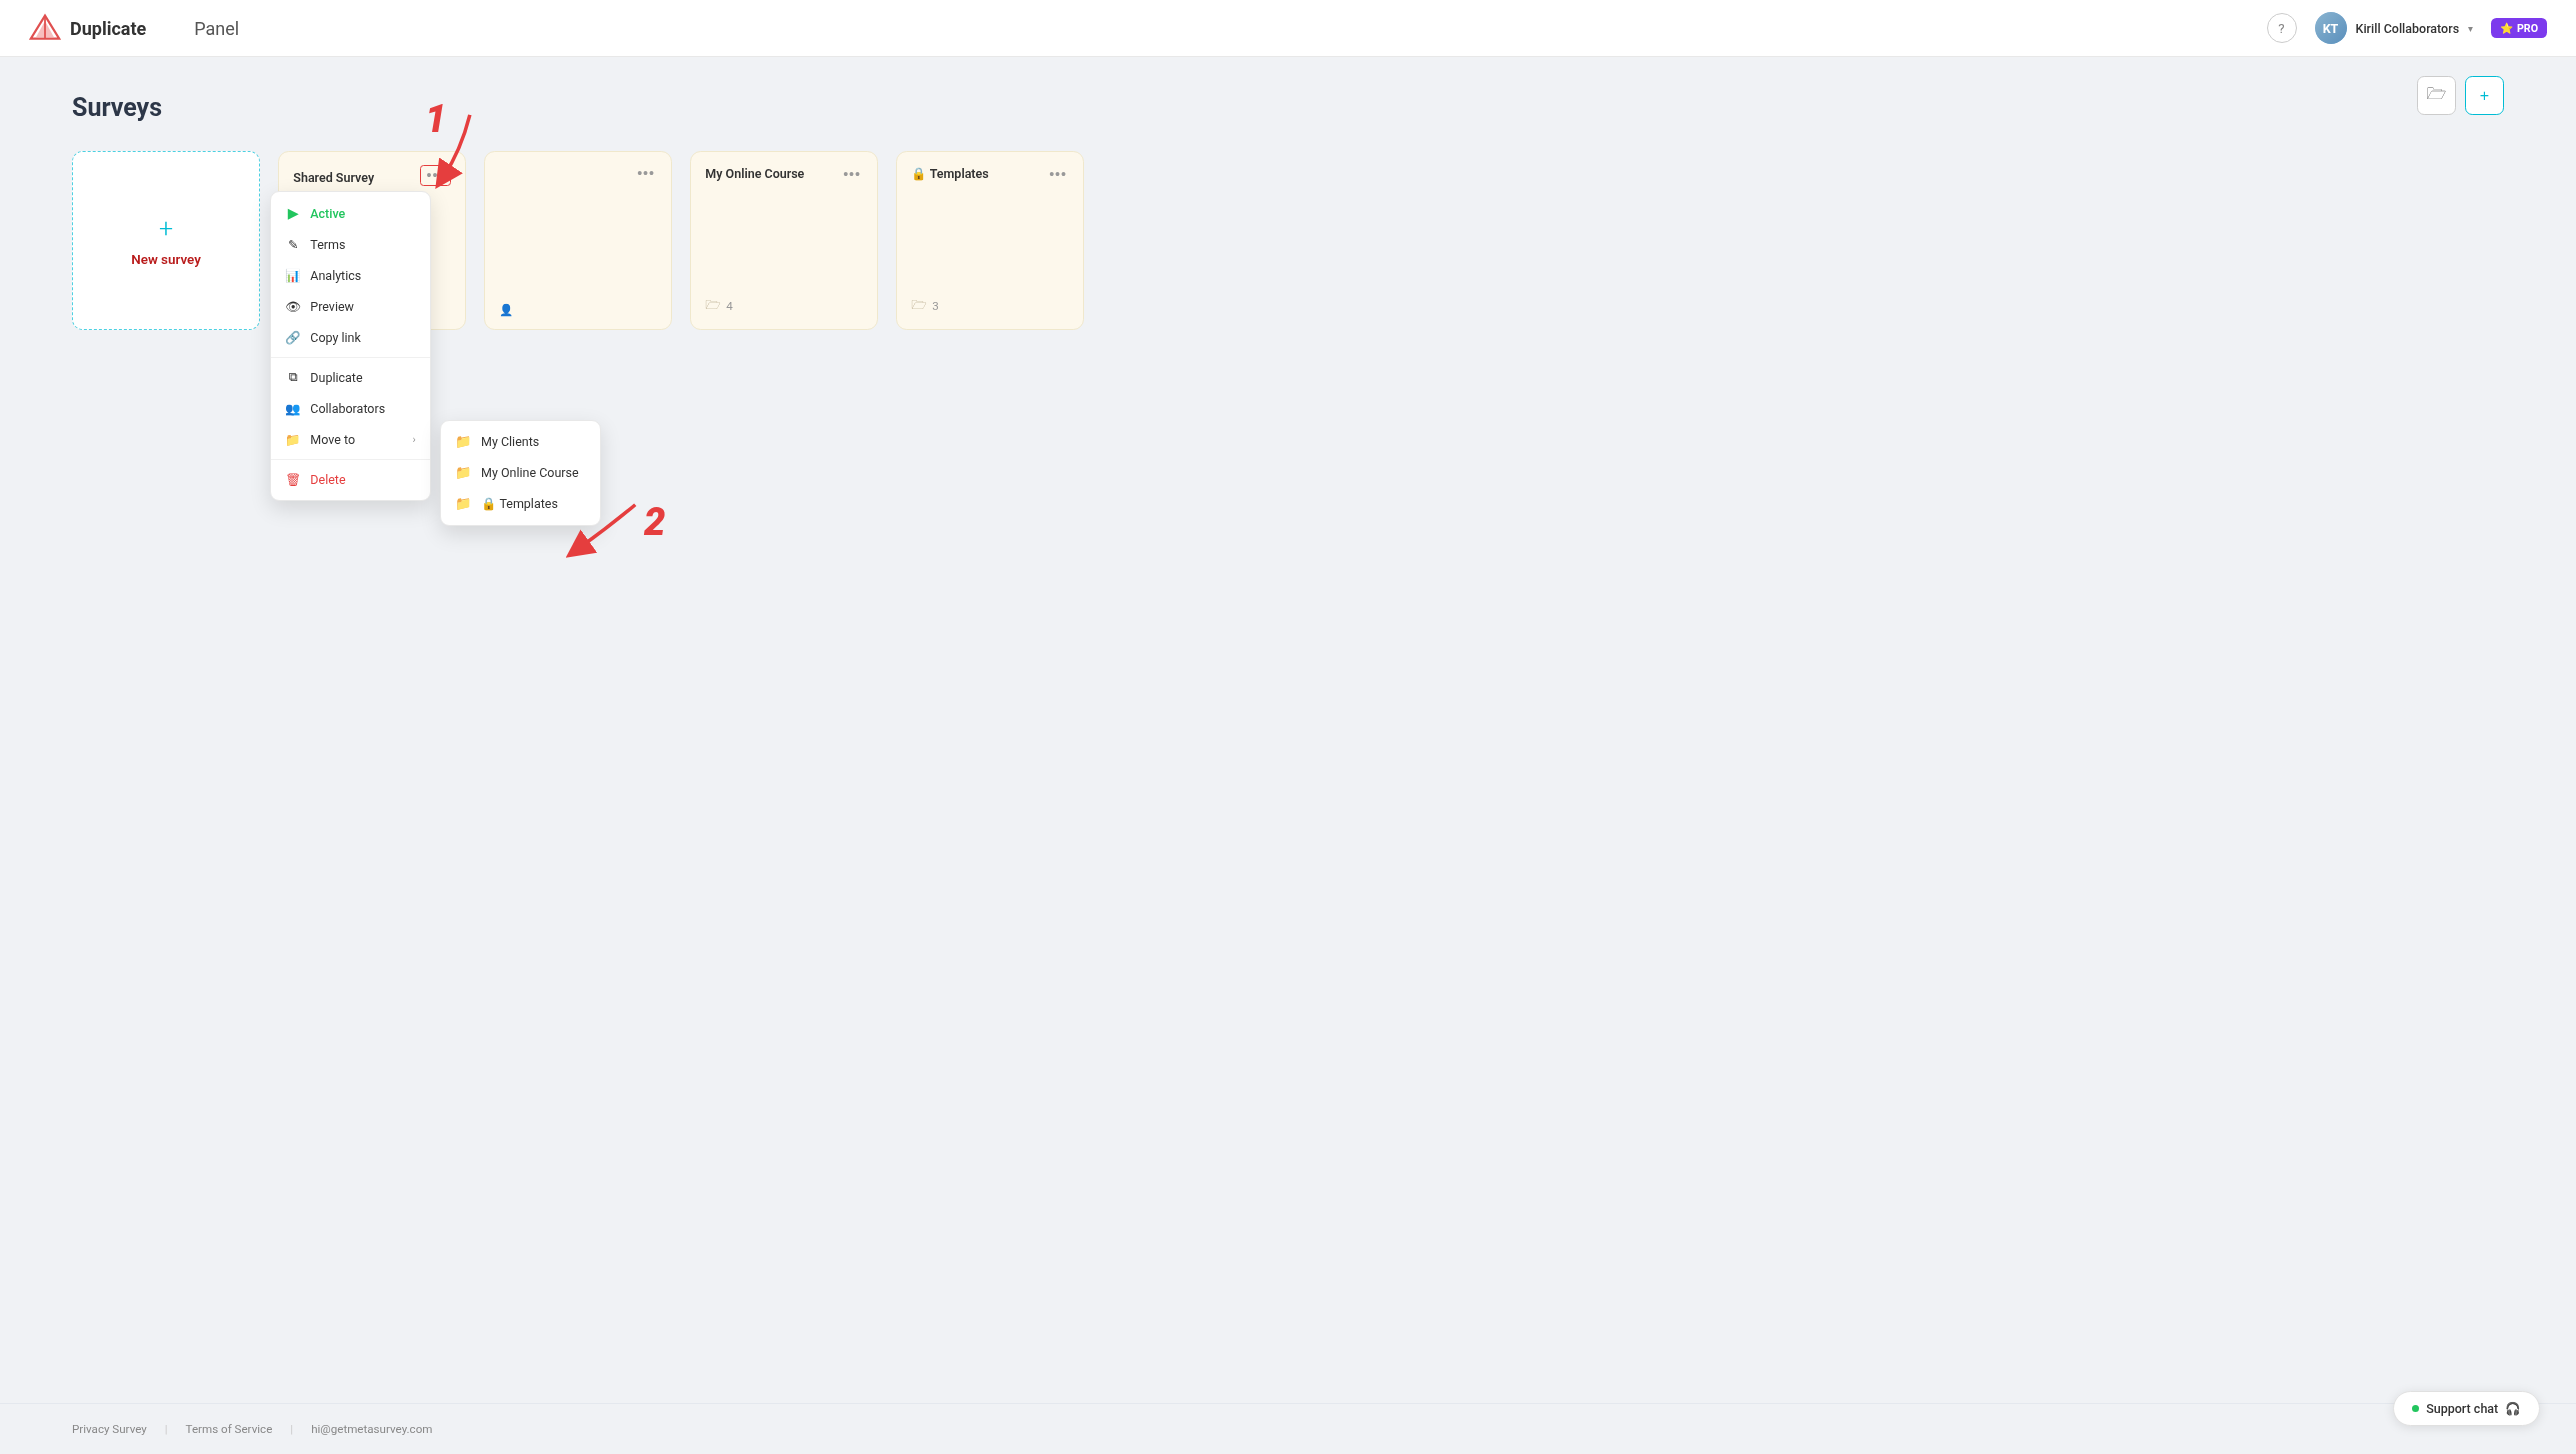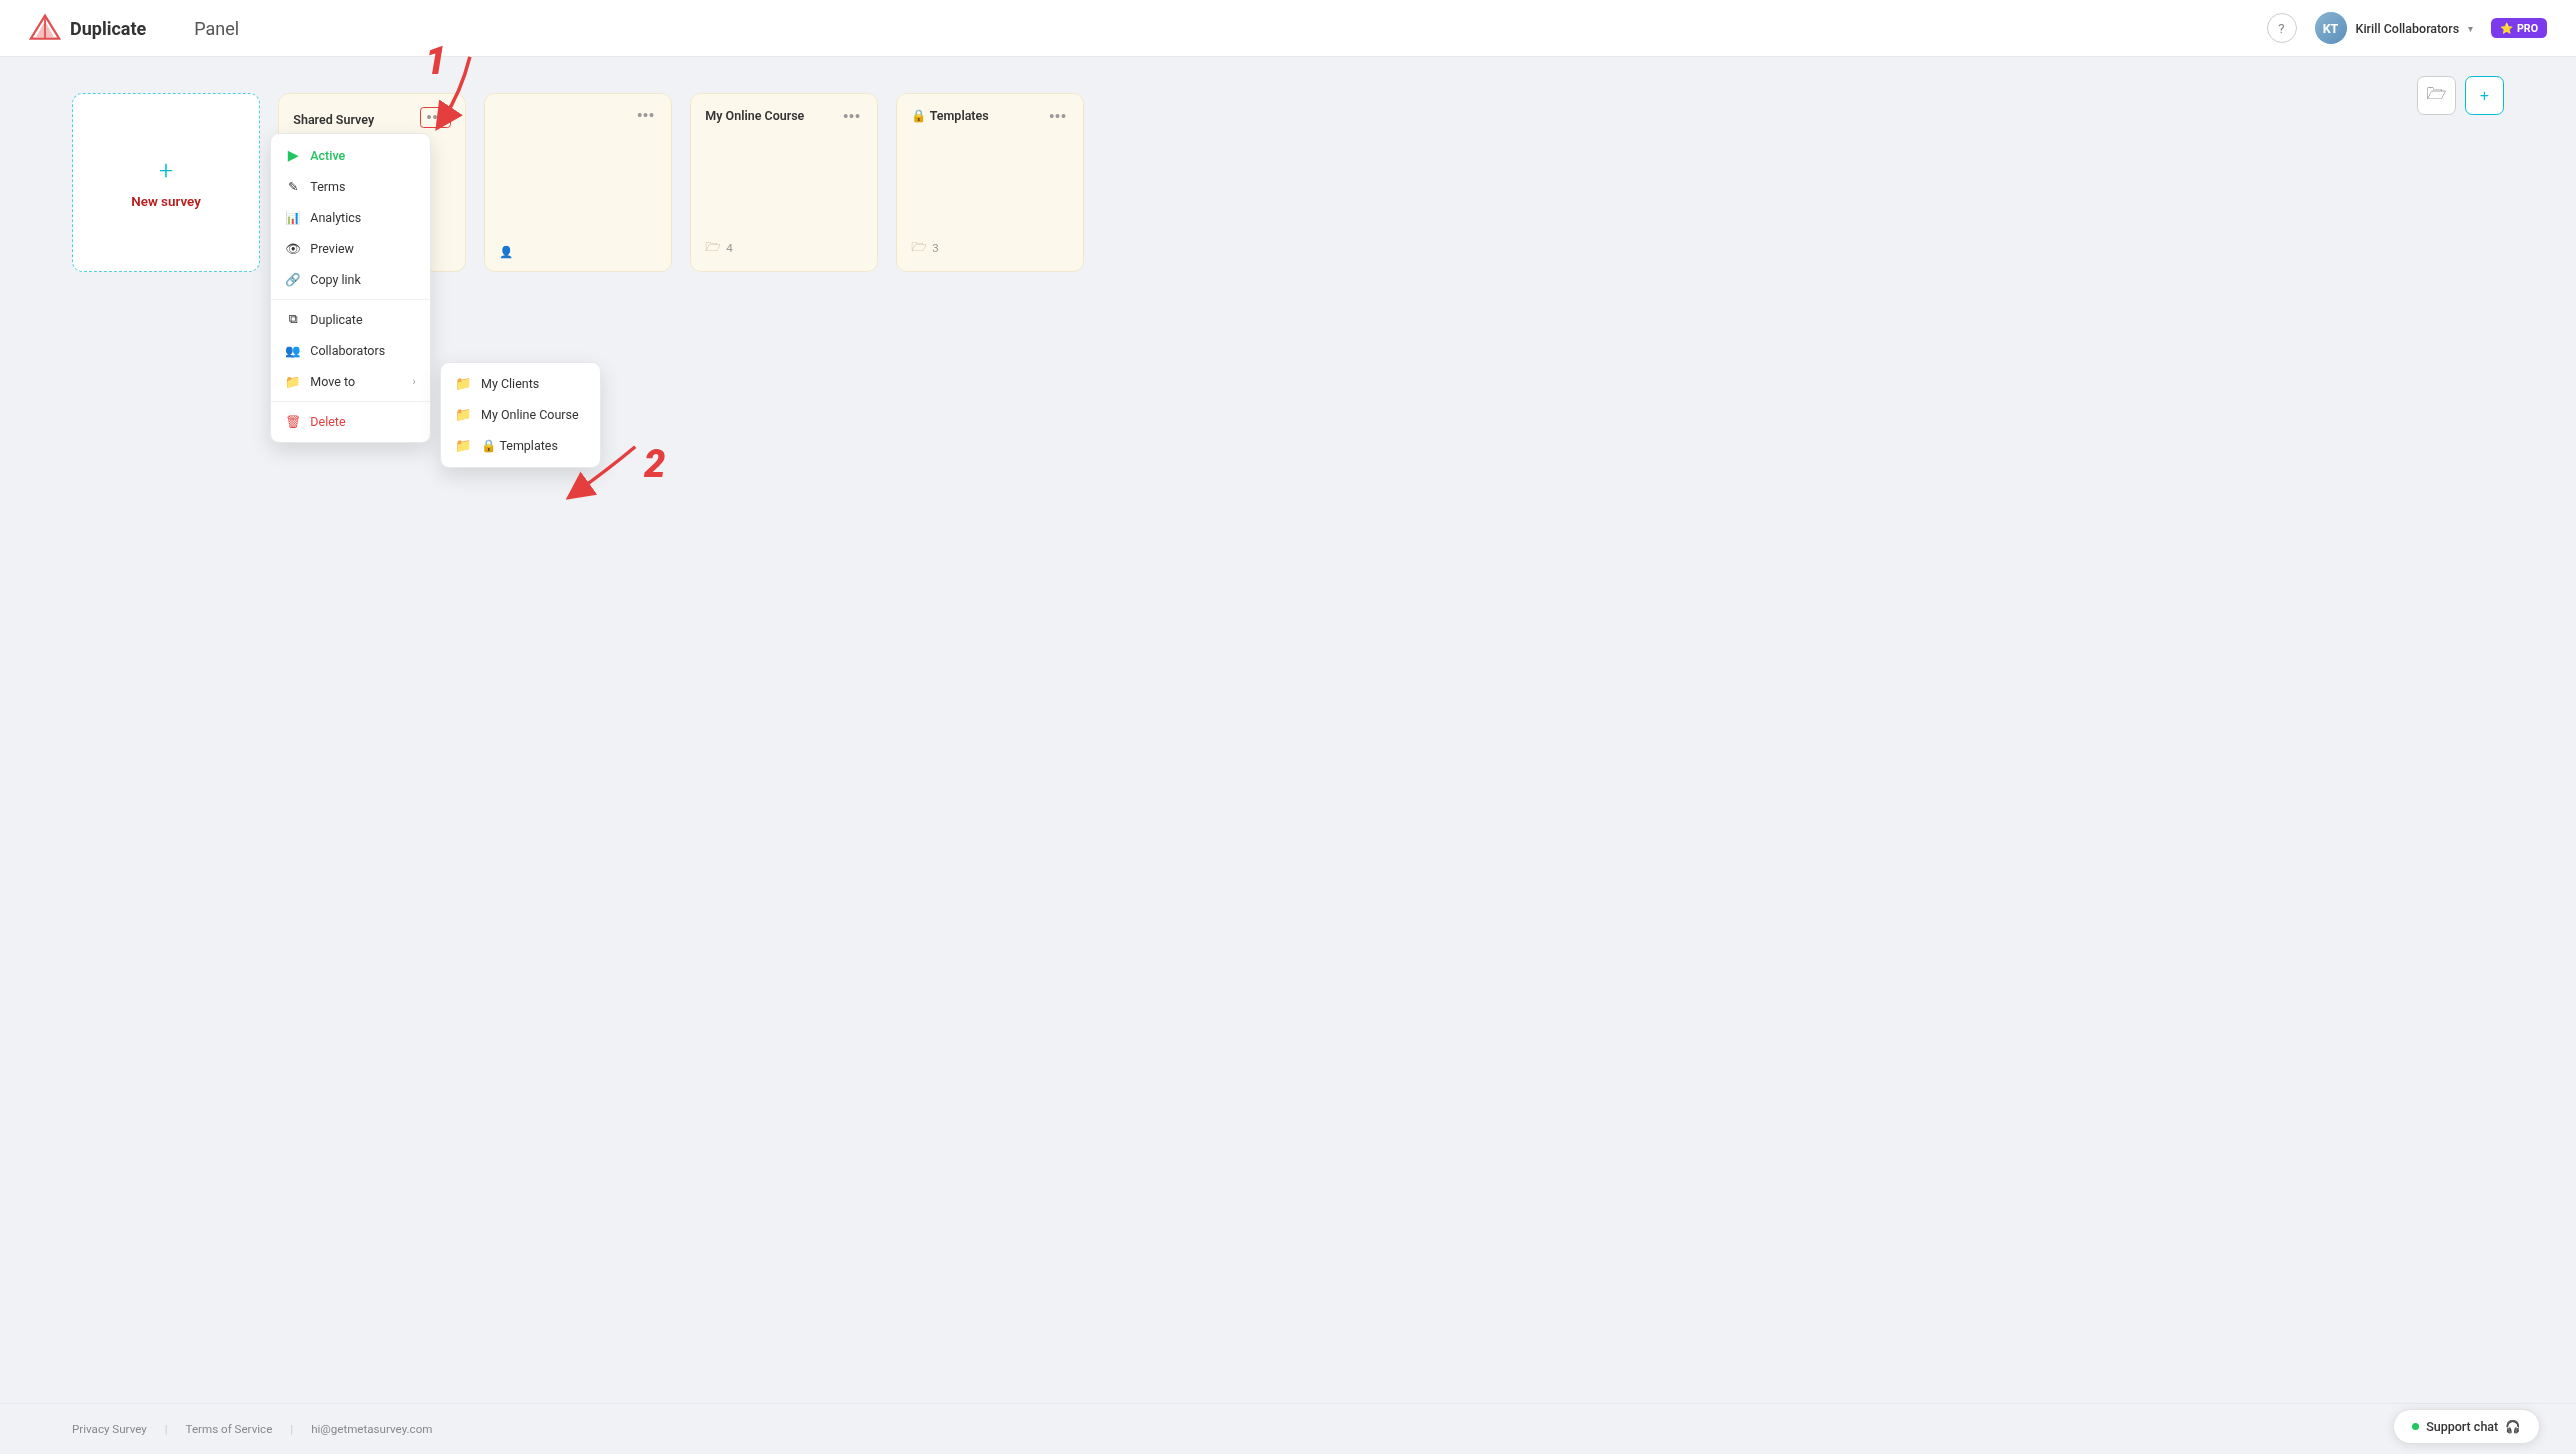--- a/index.html
+++ b/index.html
@@ -318,21 +318,21 @@
     .footer-link {
       color: #888;
       text-decoration: none;
       cursor: pointer;
     }
     .footer-divider {
       color: #ccc;
     }
     .support-chat-btn {
       position: fixed;
-      bottom: 10px;
+      bottom: 28px;
       right: 36px;
       background: #fff;
       border: 0.9px solid #e0e0e0;
       border-radius: 21.5px;
       padding: 9px 18px;
       display: flex;
       align-items: center;
       gap: 7.2px;
       cursor: pointer;
       box-shadow: 0 1.8px 10.7px rgba(0,0,0,0.1);
@@ -402,20 +402,21 @@
 <div class="toolbar">
   <button class="toolbar-btn">
     <span>🗁</span>
   </button>
   <button class="toolbar-btn plus-btn">
     <span>+</span>
   </button>
 </div>
 
 <main class="main">
+  <h1 class="page-title">Surveys</h1>
 
   <div class="surveys-wrapper">
 
     <span class="num-label" style="top:-54px; left:353px;">1</span>
 
     <svg class="arrow-svg" style="top:-45px; left:340px; width:89px; height:89px;" viewBox="0 0 100 100">
       <defs>
         <marker id="arrowhead1" markerWidth="8" markerHeight="8" refX="4" refY="4" orient="auto">
           <path d="M0,0 L8,4 L0,8 Z" fill="#e53e3e"></path>
         </marker>

